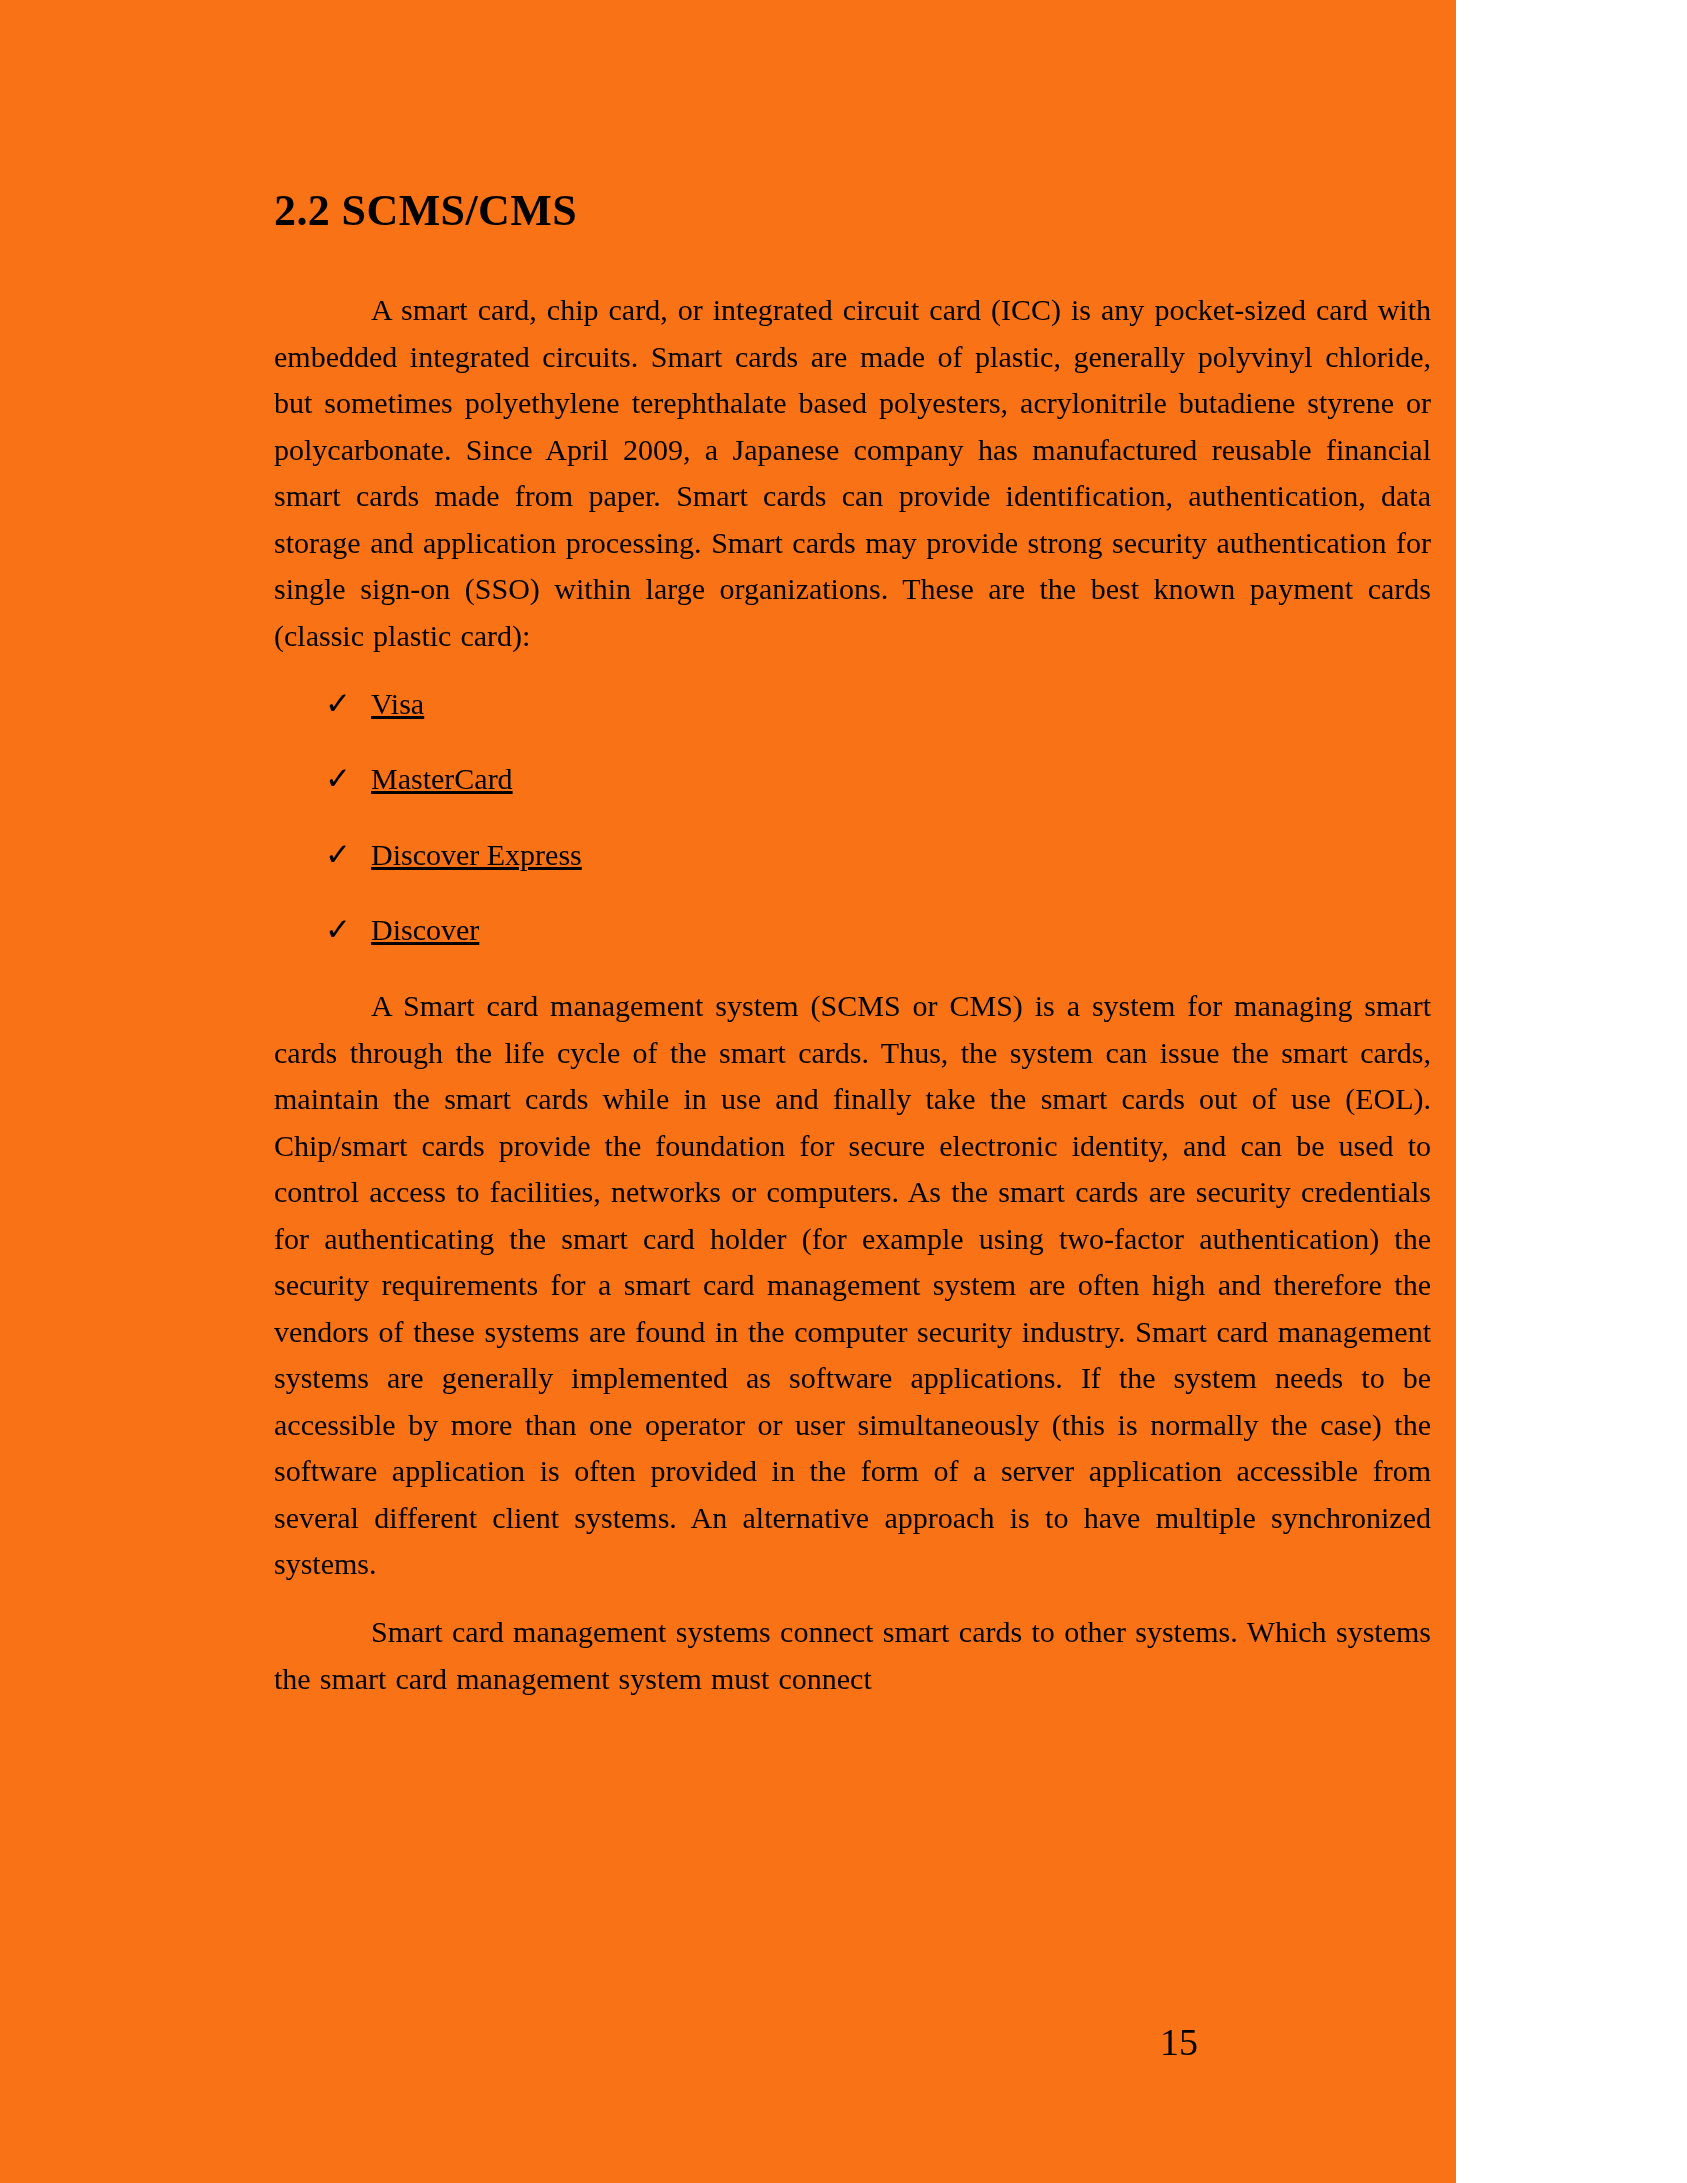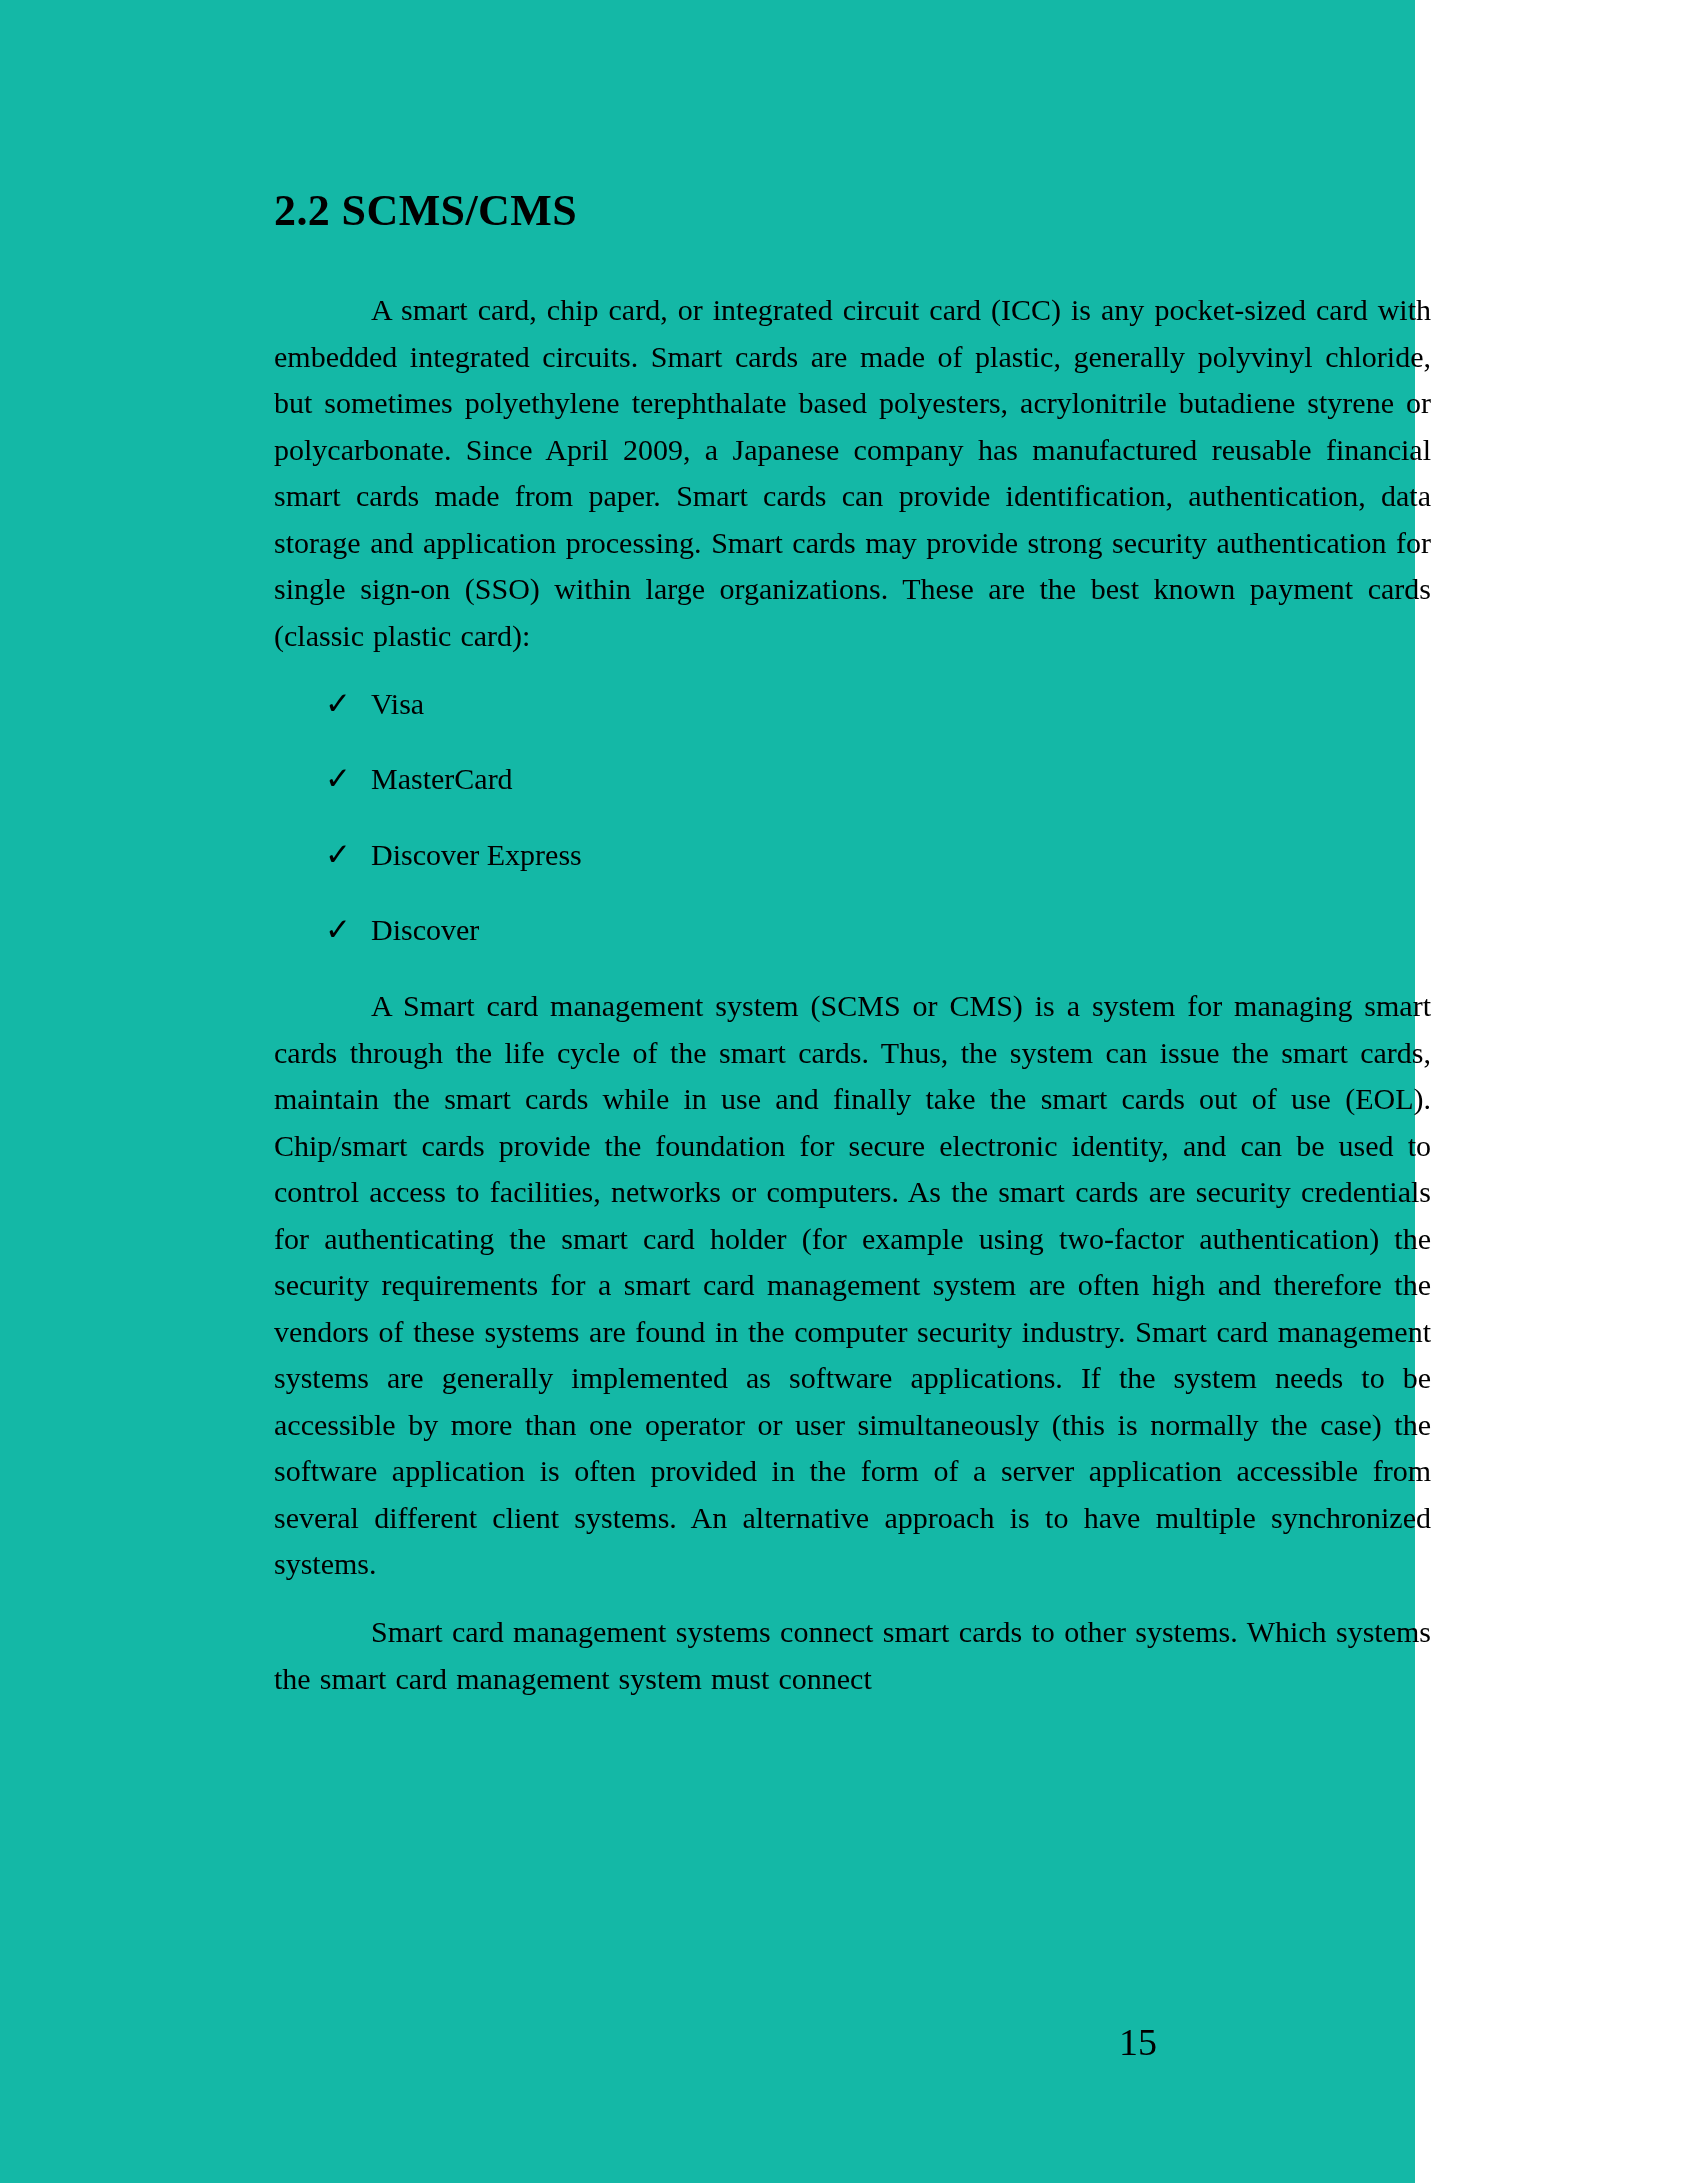--- a/index.html
+++ b/index.html
@@ -14,21 +14,22 @@
     font-family: "Liberation Serif", serif;
     position: relative;
     overflow: hidden;
   }
   .page {
     position: absolute;
     left: 0;
     top: 0;
     width: 1415px;
     height: 2183px;
-    background: #14b8a6;
+    background: #f97316;
+    padding-left: 41px;
   }
   .content {
     position: absolute;
     left: 274px;
     top: 185px;
     width: 1157px;
   }
   .heading {
     font-size: 44px;
     font-weight: bold;
@@ -50,20 +51,21 @@
   ul.check-list {
     list-style: none;
     margin: 25px 0 33px 0;
     padding: 0;
   }
   ul.check-list li {
     font-size: 30px;
     line-height: 1.3;
     padding-left: 51px;
     margin-bottom: 35px;
+    text-decoration: underline;
   }
   ul.check-list li:last-child {
     margin-bottom: 16px;
   }
   .check {
     display: inline-block;
     width: 46px;
     font-size: 31px;
   }
   .page-number {

